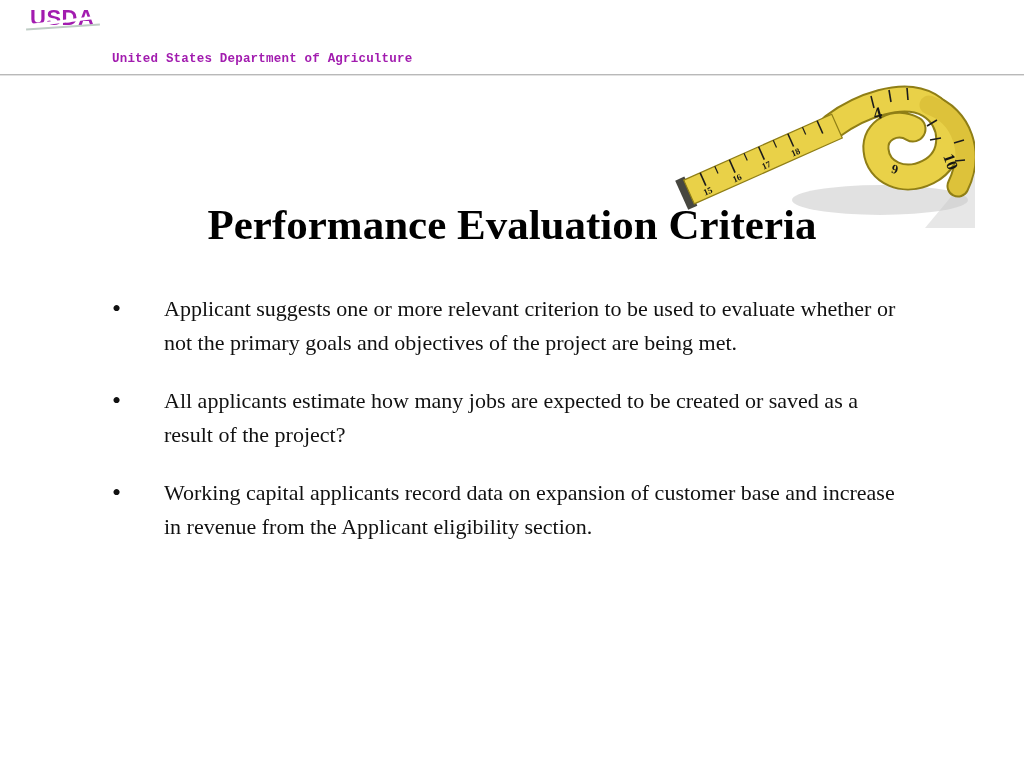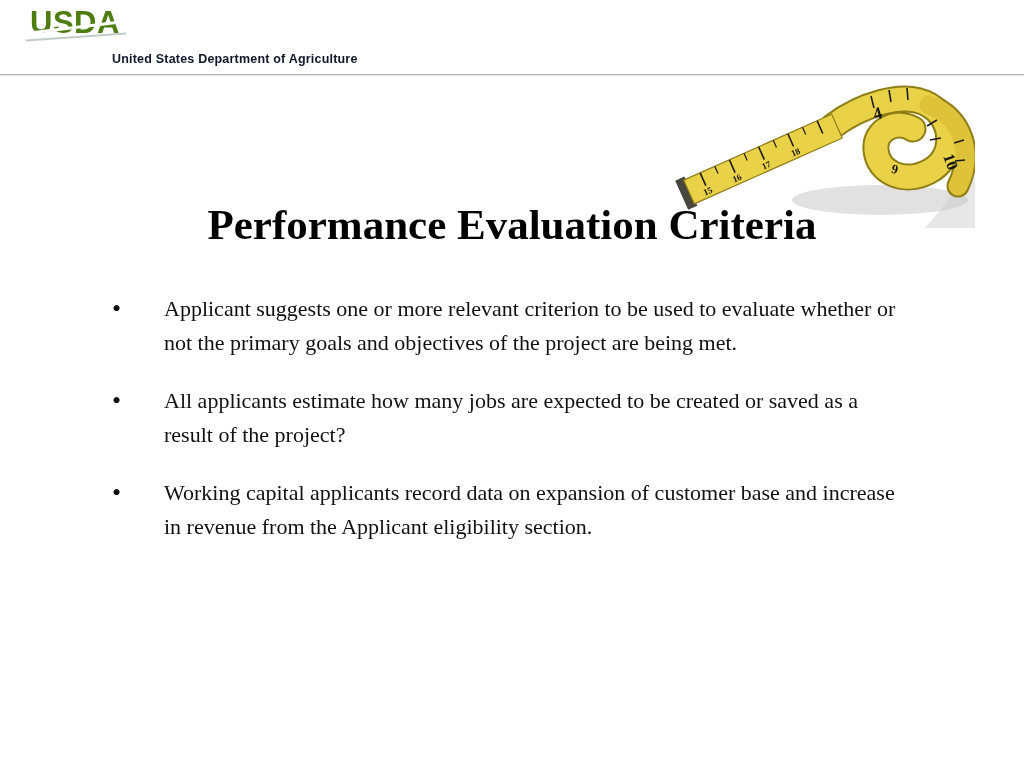--- a/index.html
+++ b/index.html
@@ -19,23 +19,23 @@
   .usda-logo {
     position: absolute;
     top: 6px;
     left: 30px;
     width: 70px;
     height: 42px;
   }
   .usda-logo-text {
     font-family: "Liberation Sans", sans-serif;
     font-weight: bold;
-    font-size: 31px;
+    font-size: 22px;
     letter-spacing: 0.5px;
-    color: #4d7c0f;
+    color: #a21caf;
     position: relative;
     display: inline-block;
     line-height: 1.1;
   }
   .usda-logo-text::after {       
     content: "";
     position: absolute;
     left: -3px;
     right: -3px;
     top: 58%;
@@ -50,25 +50,25 @@
     right: -6px;
     bottom: 2px;
     height: 2px;
     background: #bfcdc5;
     transform: rotate(-4deg);
   }
   .agency-name {
     position: absolute;
     top: 52px;
     left: 112px;
-    font-family: Liberation Sans, sans-serif;
+    font-family: Liberation Mono, monospace;
     font-weight: bold;
     font-size: 12.5px;
     letter-spacing: 0.2px;
-    color: #0f172a;
+    color: #a21caf;
   }
   .header-divider {
     position: absolute;
     top: 74px;
     left: 0;
     width: 1024px;
     height: 1px;
     background: #b9b9b9;
     border-bottom: 1px solid #e2e2e2;
   }

